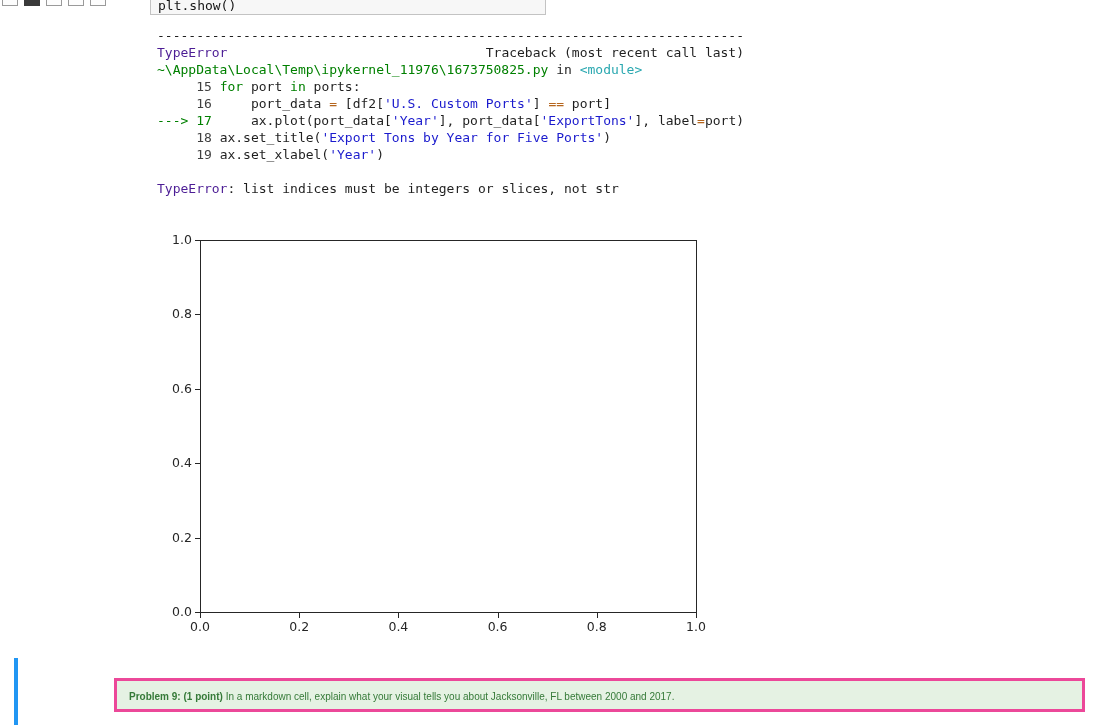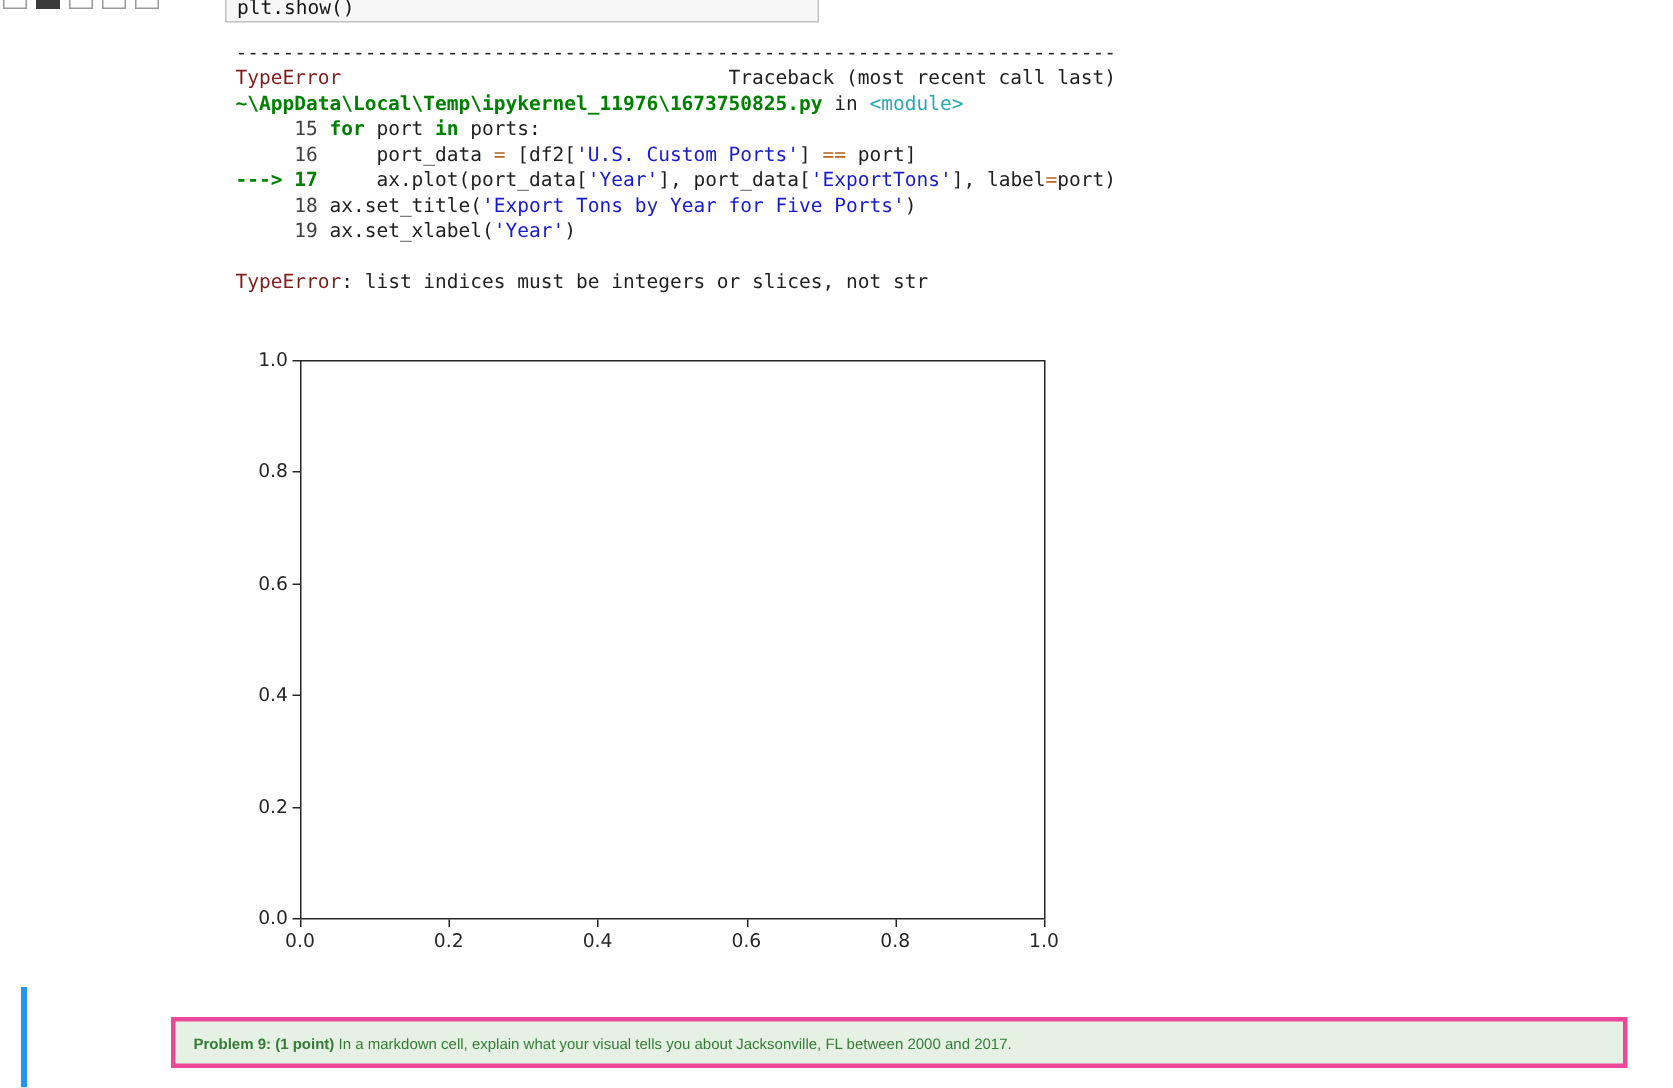--- a/index.html
+++ b/index.html
@@ -33,23 +33,23 @@
   }
 
   
   #traceback {
     position:absolute; left:157px; top:27px;
     font:13px/17px "DejaVu Sans Mono", monospace;
     color:#1f1f1f; white-space:pre;
   }
   .tb-line { height:17px; }
   .tok-plain  { color:#1f1f1f; }
-  .tok-red    { color:#7f1d1d; }
+  .tok-red    { color:#4c1d95; }
   .tok-green  { color:#404040; }
-  .tok-greenb { color:#008000; font-weight:bold; }
+  .tok-greenb { color:#008000; font-weight:normal; }
   .tok-cyan   { color:#2aa8b0; }
   .tok-blue   { color:#1a1acd; font-weight:normal; }
   .tok-orange { color:#b5651d; }
 
   
   #axes {
     position:absolute; left:200px; top:240px; width:497px; height:373px;
     border:1px solid #262626; background:#ffffff;
   }
   .ytick-label {

